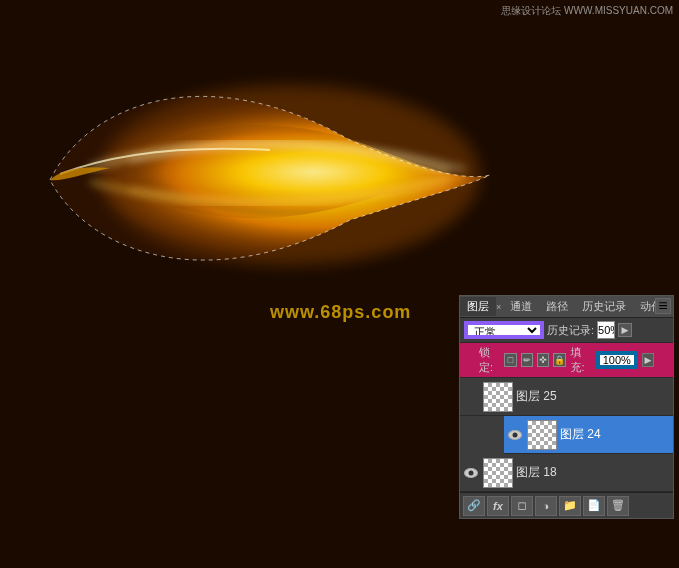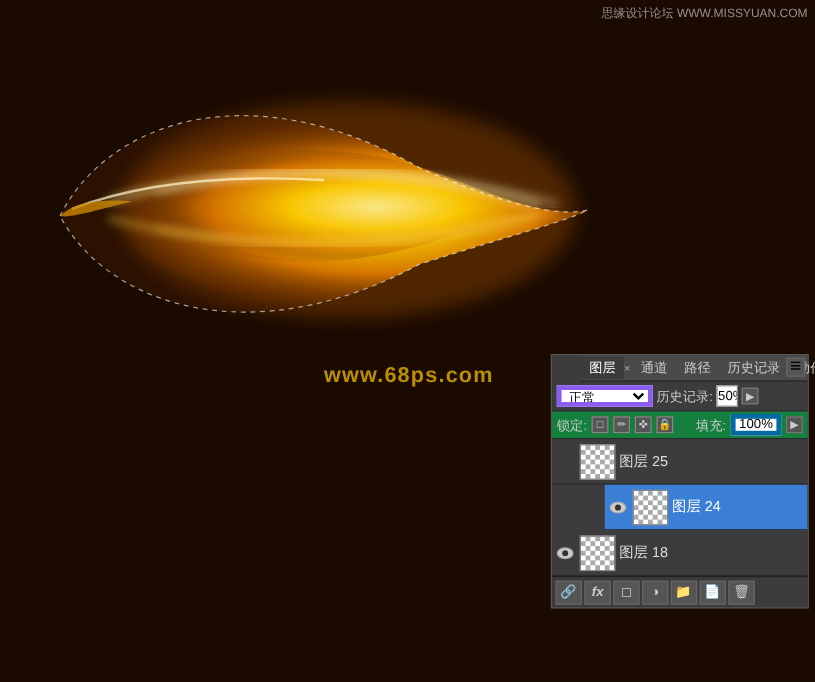--- a/index.html
+++ b/index.html
@@ -64,21 +64,20 @@
     }
 
     
     #panel-tabs {
       display: flex;
       background: #4a4a4a;
       border-bottom: 1px solid #222;
       align-items: center;
       height: 22px;
       position: relative;
-      margin-left: 24px;
     }
     .panel-tab {
       font-size: 11px;
       color: #ccc;
       padding: 2px 7px;
       cursor: pointer;
       white-space: nowrap;
     }
     .panel-tab.active {
       background: #3c3c3c;
@@ -141,22 +140,22 @@
       background: #555;
       border: 1px solid #777;
       display: flex; align-items: center; justify-content: center;
       font-size: 9px; color: #ccc; cursor: pointer;
     }
 
     
     #lock-row {
       display: flex;
       align-items: center;
-      padding: 2px 4px;
-      background: #15803d;
+      padding: 2px 19px;
+      background: #be185d;
       border-bottom: 1px solid #2a2a2a;
       gap: 4px;
       font-size: 11px;
       color: #ccc;
     }
     .lock-icon-box {
       width: 14px; height: 14px;
       border: 1px solid #888;
       background: #555;
       display: flex; align-items: center; justify-content: center;

